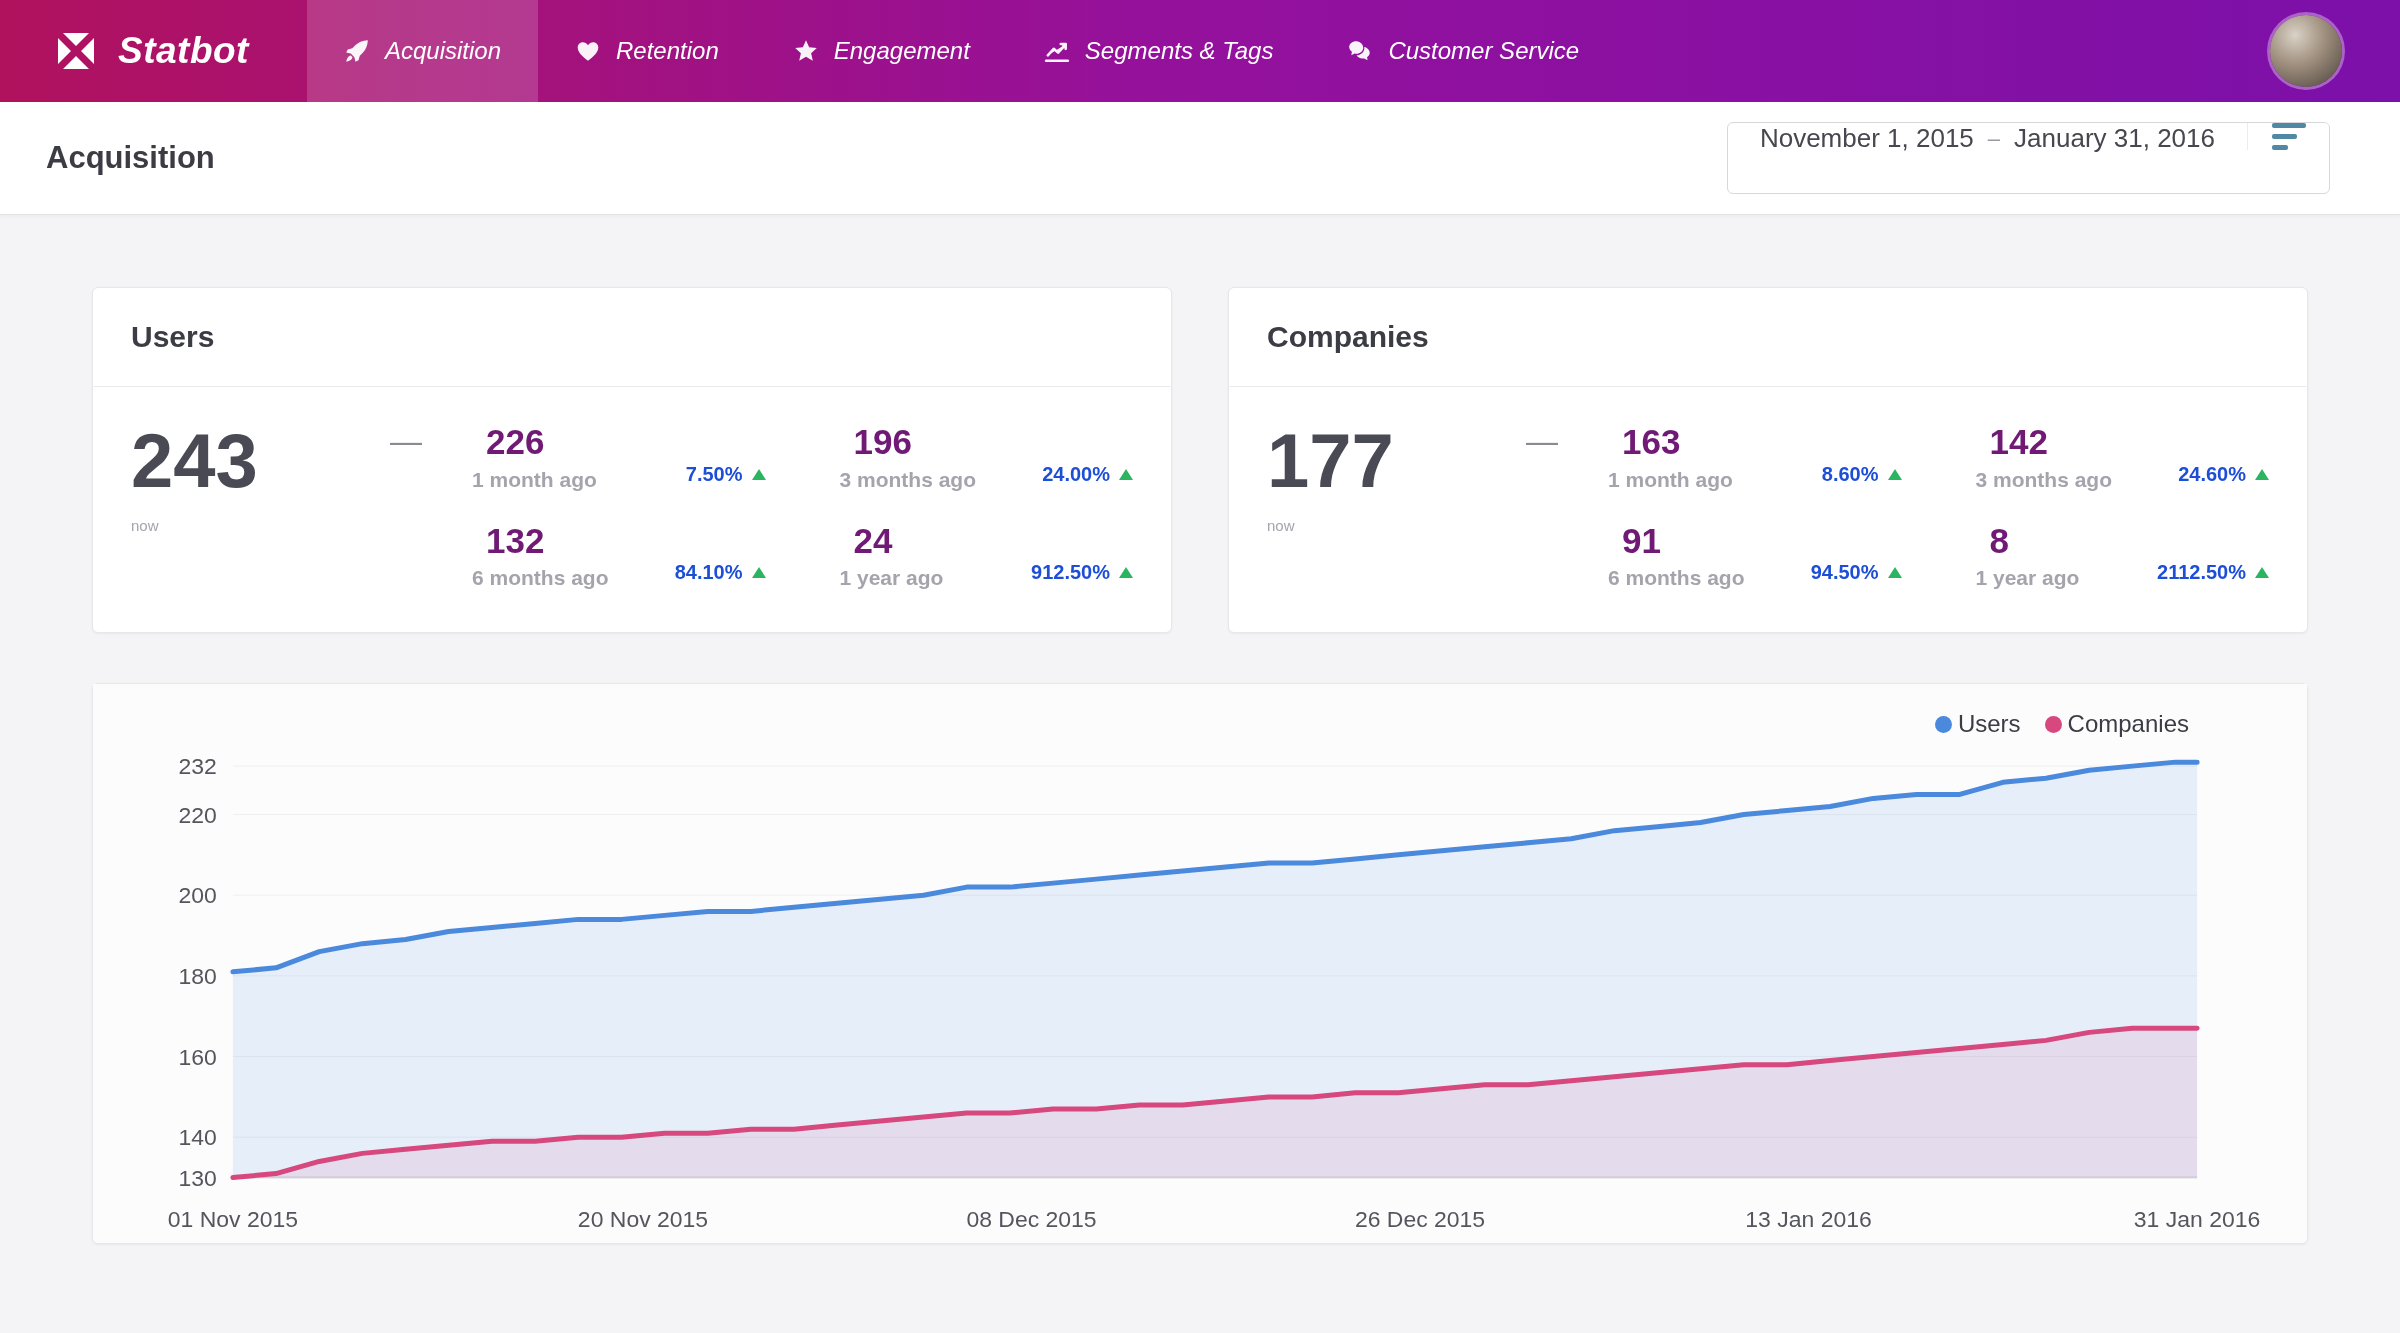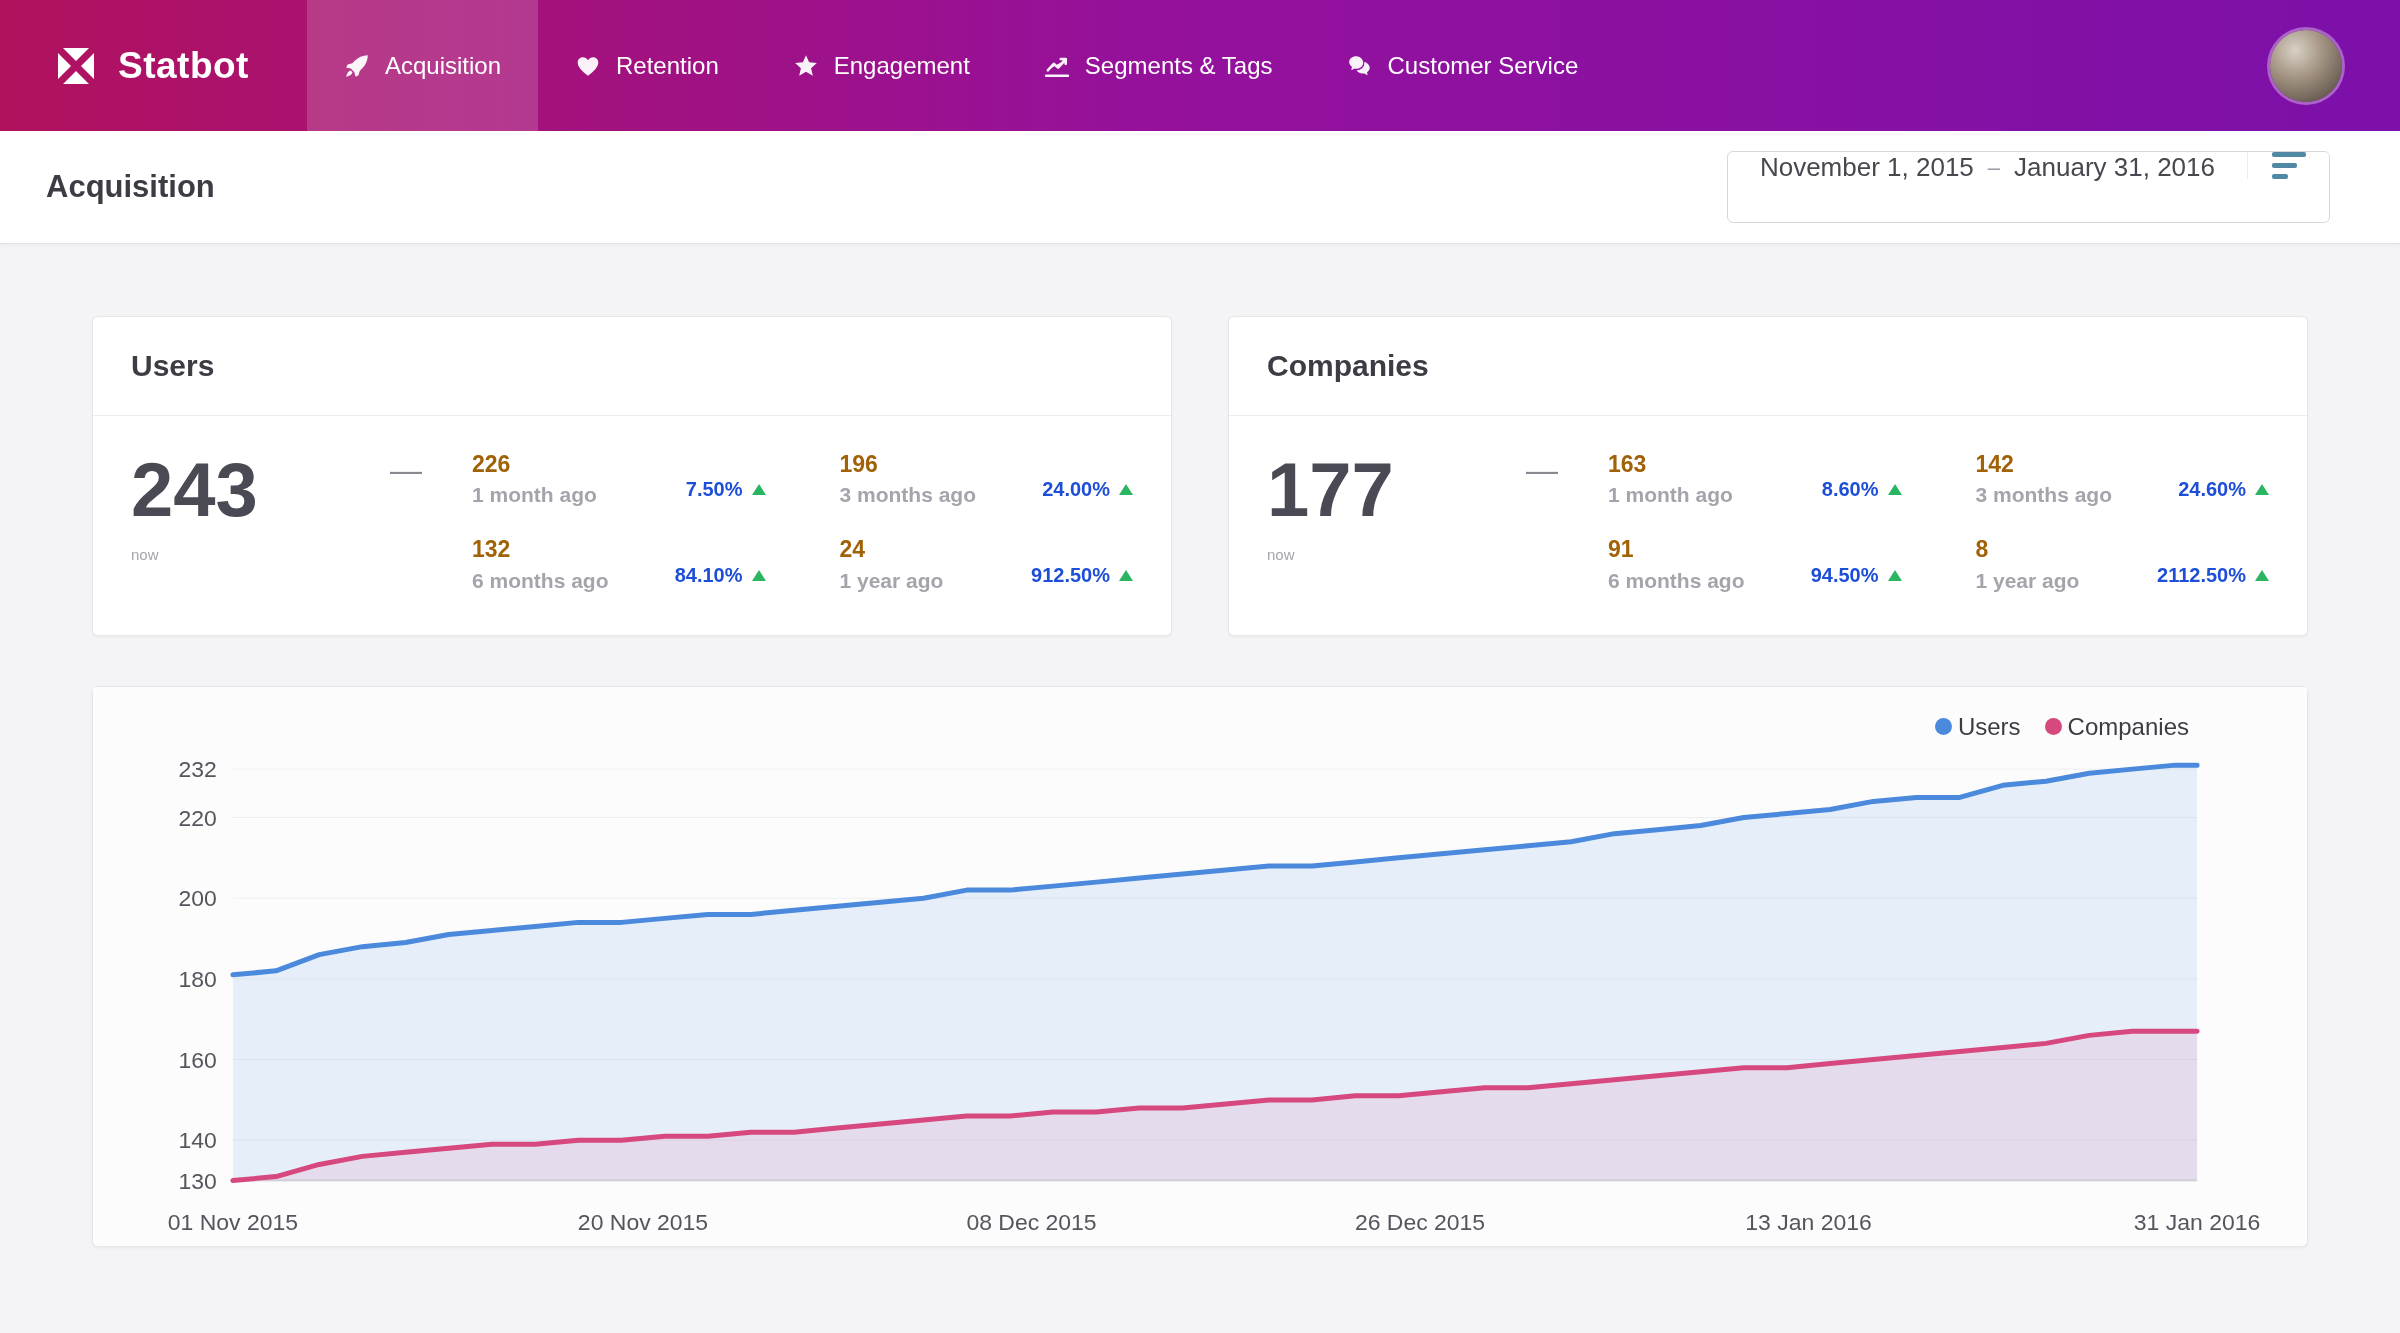--- a/index.html
+++ b/index.html
@@ -6,25 +6,26 @@
   html, body { width: 2400px; height: 1333px; }
   body {
     font-family: "Liberation Sans", sans-serif;
     background: #f4f4f6;
     color: #3e3e46;
     overflow: hidden;
   }
 
   
   .navbar {
-    height: 131px;
+    height: 102px;
     background: linear-gradient(90deg, #b1125e 0%, #95119c 48%, #7c10a9 100%);
     display: flex;
     align-items: stretch;
     color: #fff;
+    font-style: italic;
   }
   .brand {
     display: flex; align-items: center; gap: 18px;
     padding: 0 58px 0 52px;
     font-size: 37px; font-weight: 700; letter-spacing: 0.5px;
     cursor: pointer;
   }
   .brand svg { width: 48px; height: 48px; fill: #fff; }
   .nav-items { display: flex; align-items: stretch; }
   .nav-item {
@@ -91,21 +92,21 @@
   .stat-body { display: flex; align-items: flex-start; padding: 36px 38px 42px 38px; }
   .big-block { min-width: 205px; }
   .big-number { font-size: 76px; font-weight: 700; color: #4a4a54; line-height: 1; }
   .big-label { font-size: 15px; color: #a4a4ac; margin-top: 18px; }
   .dash { color: #8a8a92; font-size: 32px; margin: 0 50px 0 54px; }
   .stats-grid {
     flex: 1; display: grid; grid-template-columns: 1fr 1fr;
     column-gap: 74px; row-gap: 30px;
   }
   .stat-cell { display: flex; justify-content: space-between; align-items: flex-end; }
-  .stat-value { font-size: 23px; font-weight: 700; color: #a16207; line-height: 1.1; }
+  .stat-value { font-size: 35px; font-weight: 700; color: #701a75; line-height: 1.1; margin-left: 14px; }
   .stat-label { font-size: 21px; color: #a4a4ac; margin-top: 6px; font-weight: bold; }
   .stat-change {
     font-size: 20px; font-weight: 700; color: #1d4ed8;
     display: flex; align-items: center; padding-bottom: 6px; white-space: nowrap;
   }
   .tri {
     display: inline-block; width: 0; height: 0; margin-left: 9px;
     border-left: 7px solid transparent; border-right: 7px solid transparent;
     border-bottom: 11px solid #2bb561;
   }

